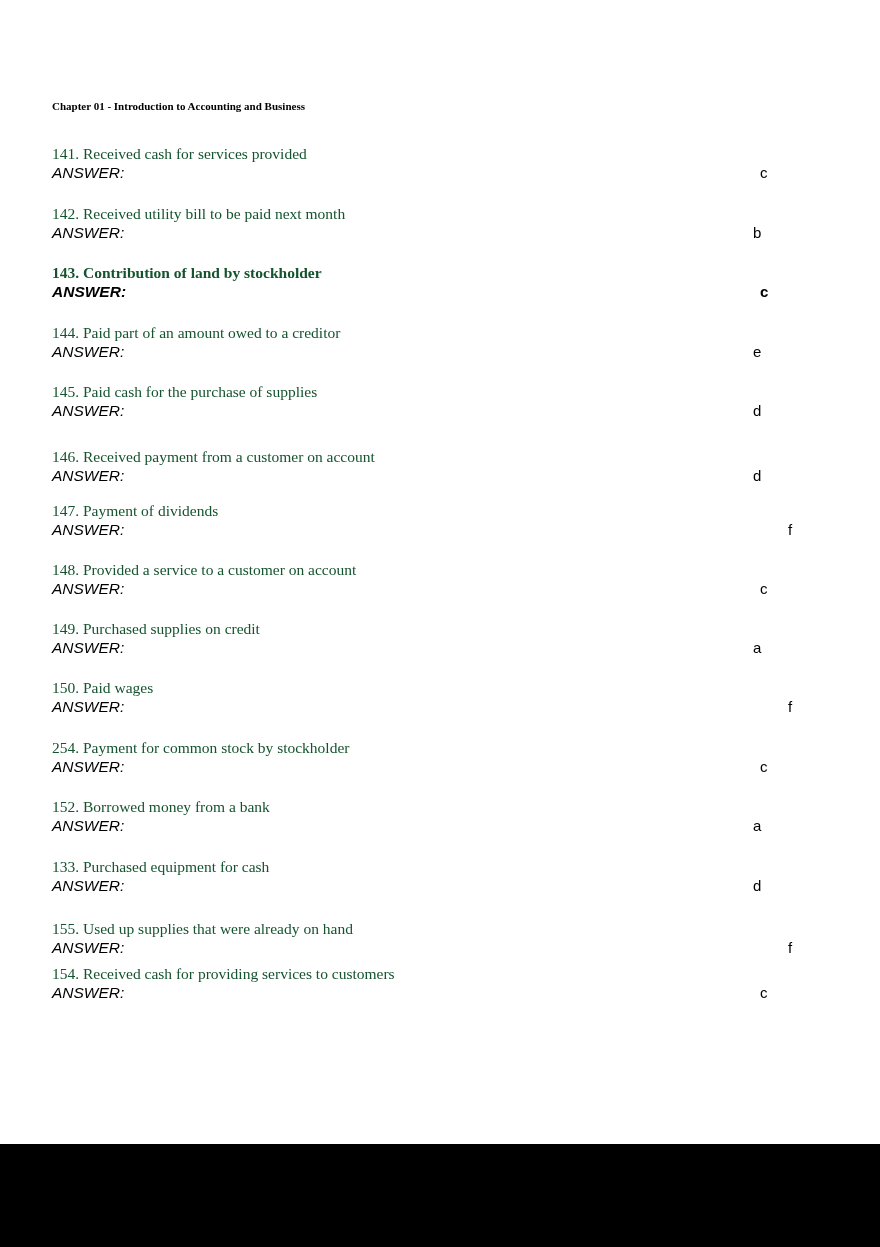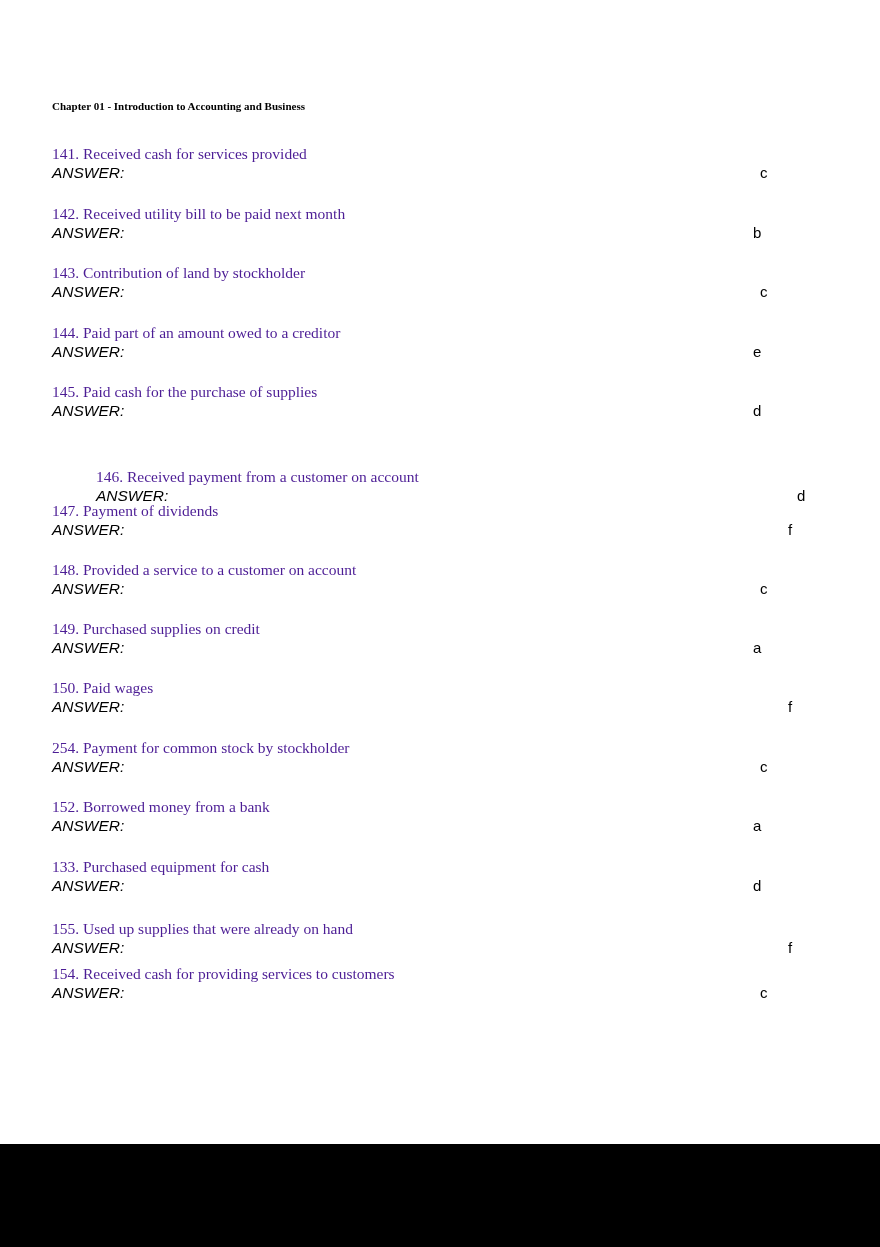--- a/index.html
+++ b/index.html
@@ -36,21 +36,21 @@
       left: 52px;
       width: 780px;
       height: 40px;
     }
     .question-text {
       position: absolute;
       left: 0;
       top: 0;
       font-family: "Liberation Serif", serif;
       font-size: 15.5px;
-      color: #4c1d95;
+      color: #14532d;
       white-space: nowrap;
       line-height: 18px;
     }
     .answer-label {
       position: absolute;
       left: 0;
       top: 19px;
       font-family: "Liberation Sans", sans-serif;
       font-style: italic;
       font-size: 15.5px;
@@ -87,39 +87,39 @@
     <div class="answer-label">ANSWER:</div>
     <div class="answer-value" style="left:708px;">c</div>
   </div>
 
   <div class="question" style="top:205px;">
     <div class="question-text">142. Received utility bill to be paid next month</div>
     <div class="answer-label">ANSWER:</div>
     <div class="answer-value" style="left:701px;">b</div>
   </div>
 
-  <div class="question" style="top:264px;">
+  <div class="question" style="top:264px;font-weight:bold;">
     <div class="question-text">143. Contribution of land by stockholder</div>
     <div class="answer-label">ANSWER:</div>
     <div class="answer-value" style="left:708px;">c</div>
   </div>
 
   <div class="question" style="top:324px;">
     <div class="question-text">144. Paid part of an amount owed to a creditor</div>
     <div class="answer-label">ANSWER:</div>
     <div class="answer-value" style="left:701px;">e</div>
   </div>
 
   <div class="question" style="top:383px;">
     <div class="question-text">145. Paid cash for the purchase of supplies</div>
     <div class="answer-label">ANSWER:</div>
     <div class="answer-value" style="left:701px;">d</div>
   </div>
 
-  <div class="question" style="top:468px;margin-left:44px;">
+  <div class="question" style="top:448px;">
     <div class="question-text">146. Received payment from a customer on account</div>
     <div class="answer-label">ANSWER:</div>
     <div class="answer-value" style="left:701px;">d</div>
   </div>
 
   <div class="question" style="top:502px;">
     <div class="question-text">147. Payment of dividends</div>
     <div class="answer-label">ANSWER:</div>
     <div class="answer-value" style="left:736px;">f</div>
   </div>

